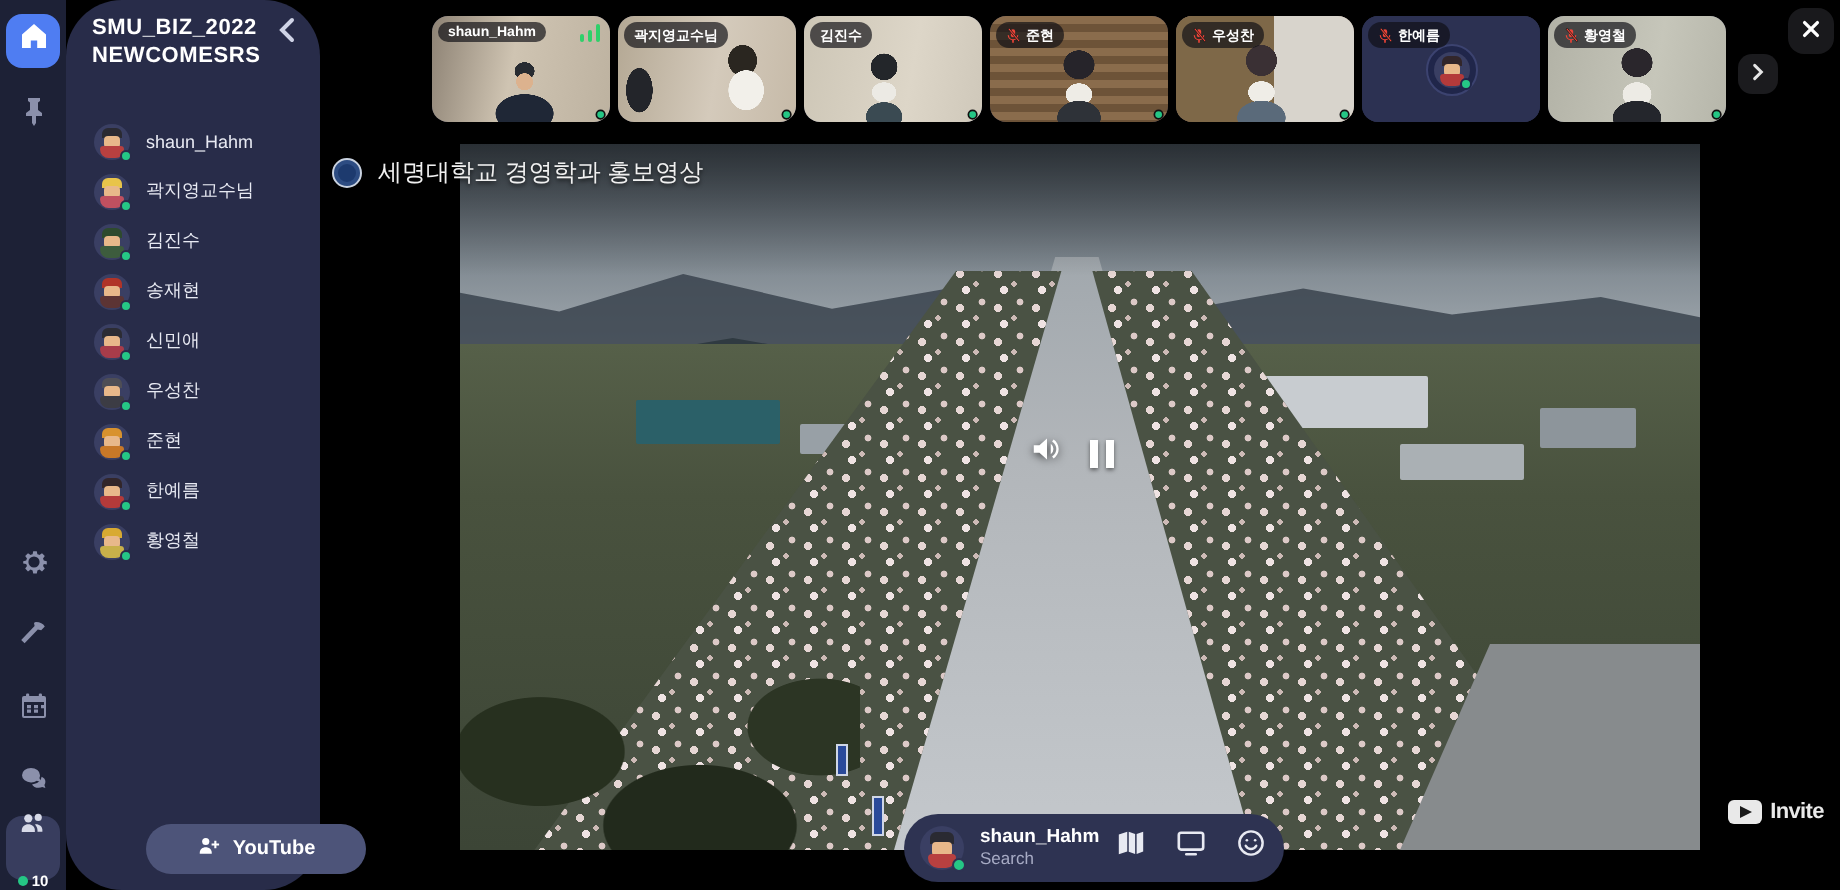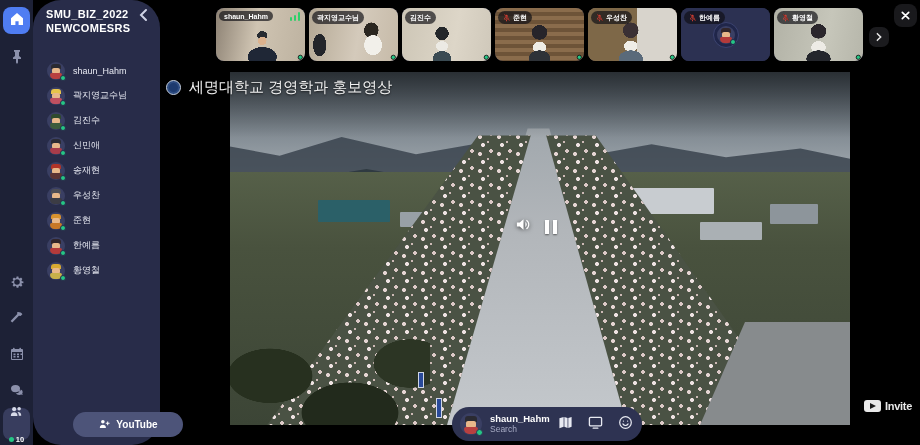--- a/index.html
+++ b/index.html
@@ -132,21 +132,21 @@
       radial-gradient(ellipse 80px 50px at 60% 90%, #222a1c 60%, transparent 61%),
       radial-gradient(ellipse 60px 40px at 90% 50%, #2c3524 60%, transparent 61%); }
   .parking { position:absolute; right:0; top:250px; width:150px; height:103px; background:#878b8d;
     clip-path:polygon(30% 0,100% 0,100% 100%,0 100%); }
   .banner { position:absolute; width:6px; height:16px; background:#2a4a9a; border:1px solid #cfd6e6; }
   .yt-topgrad { position:absolute; left:0; top:0; width:760px; height:74px;
     background:linear-gradient(180deg, rgba(0,0,0,.55), rgba(0,0,0,0)); pointer-events:none; }
   .yt-title { position:absolute; left:6px; top:14px; display:flex; align-items:center; gap:8px; }
   .yt-logo-circle { width:15px; height:15px; border-radius:50%; background:#1d3a6e;
     border:1.5px solid #c9d2e0; box-shadow:inset 0 0 0 2px #2d4c82; flex:none; }
-  .yt-title-text { color:#f0f0f0; font-size:15px; text-shadow:0 1px 2px rgba(0,0,0,.7); }
+  .yt-title-text { color:#f0f0f0; font-size:12px; text-shadow:0 1px 2px rgba(0,0,0,.7); }
   .yt-actions { position:absolute; right:8px; top:12px; display:flex; gap:24px; }
   .yt-action { display:flex; flex-direction:column; align-items:center; gap:2px; color:#e8e8e8; }
   .yt-action svg { width:13px; height:13px; }
   .yt-action span { font-size:7.5px; color:#d6d6d6; }
   .center-controls { position:absolute; left:355px; top:152px; display:flex; align-items:center; gap:13px; color:#fff; }
   .center-controls svg { width:17px; height:17px; filter:drop-shadow(0 1px 2px rgba(0,0,0,.6)); }
   .pause-icon { display:flex; gap:3.5px; }
   .pause-icon i { width:4px; height:14px; background:#fff; display:block; box-shadow:0 1px 2px rgba(0,0,0,.5); }
   .yt-brand { position:absolute; right:8px; bottom:16px; display:flex; align-items:center; gap:4px; }
   .yt-play { width:17px; height:12px; background:#e9e9e9; border-radius:3px; position:relative; }
@@ -260,36 +260,36 @@
       <i class="hair" style="background: rgb(46, 74, 46);"></i>
             <i class="face"></i>
             <i class="shirt" style="background: rgb(61, 92, 61);"></i>
             <b class="dot"></b>
     </span>
     <span class="member-name">김진수</span>
   </div>
 
   <div class="member">
     <span class="pix">
+      <i class="hair" style="background: rgb(176, 52, 40);"></i>
+            <i class="face"></i>
+            <i class="shirt" style="background: rgb(92, 52, 52);"></i>
+            <b class="dot"></b>
+    </span>
+    <span class="member-name">송재현</span>
+  </div>
+
+  <div class="member">
+    <span class="pix">
       <i class="hair" style="background: rgb(44, 44, 52);"></i>
             <i class="face"></i>
             <i class="shirt" style="background: rgb(168, 60, 74);"></i>
             <b class="dot"></b>
     </span>
     <span class="member-name">신민애</span>
-  </div>
-
-  <div class="member">
-    <span class="pix">
-      <i class="hair" style="background: rgb(176, 52, 40);"></i>
-            <i class="face"></i>
-            <i class="shirt" style="background: rgb(92, 52, 52);"></i>
-            <b class="dot"></b>
-    </span>
-    <span class="member-name">송재현</span>
   </div>
 
   <div class="member">
     <span class="pix">
       <i class="hair" style="background: rgb(78, 78, 86);"></i>
             <i class="face"></i>
             <i class="shirt" style="background: rgb(60, 60, 68);"></i>
             <b class="dot"></b>
     </span>
     <span class="member-name">우성찬</span>

